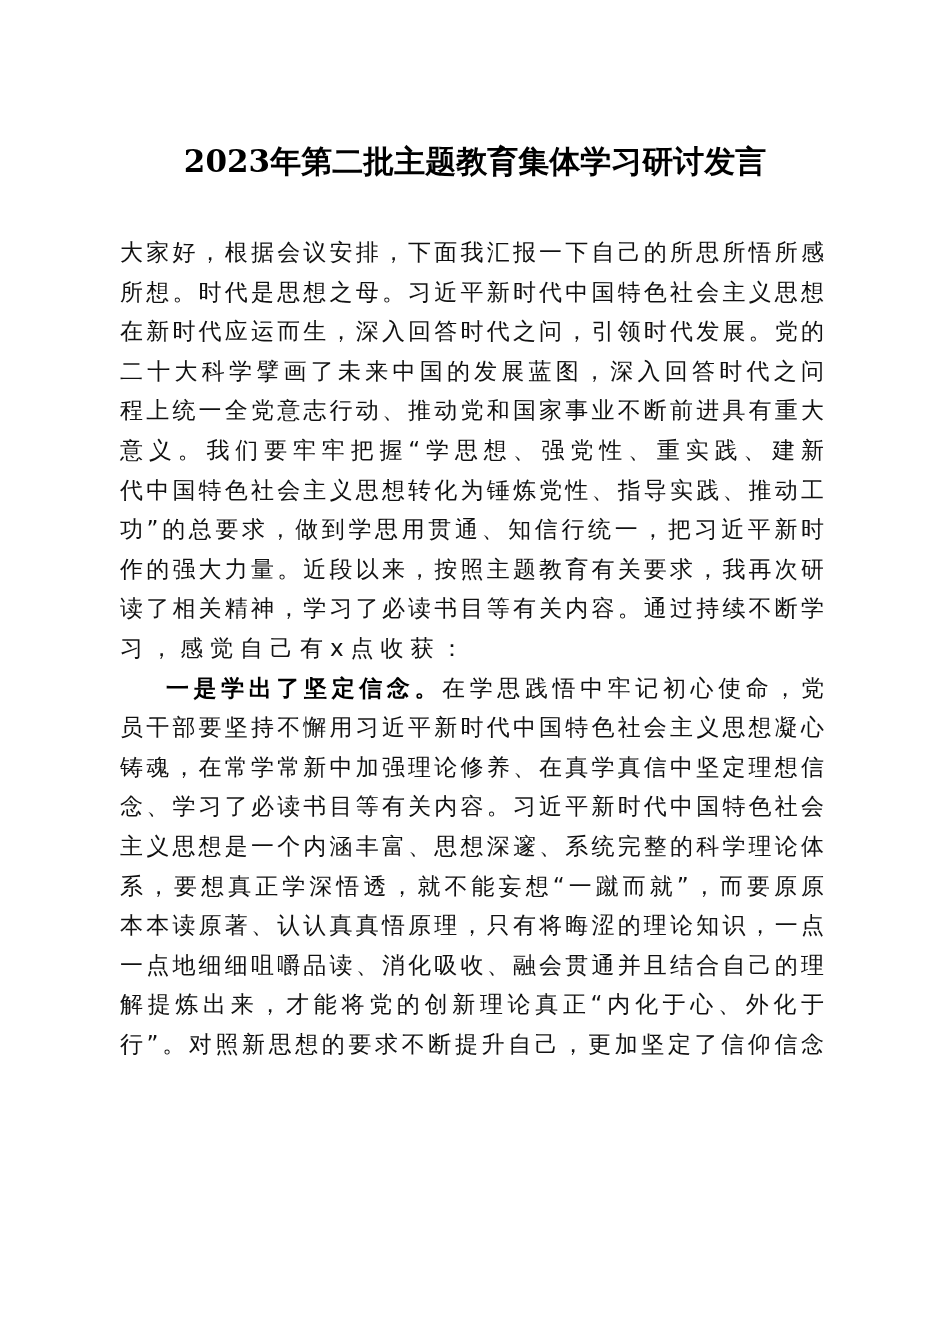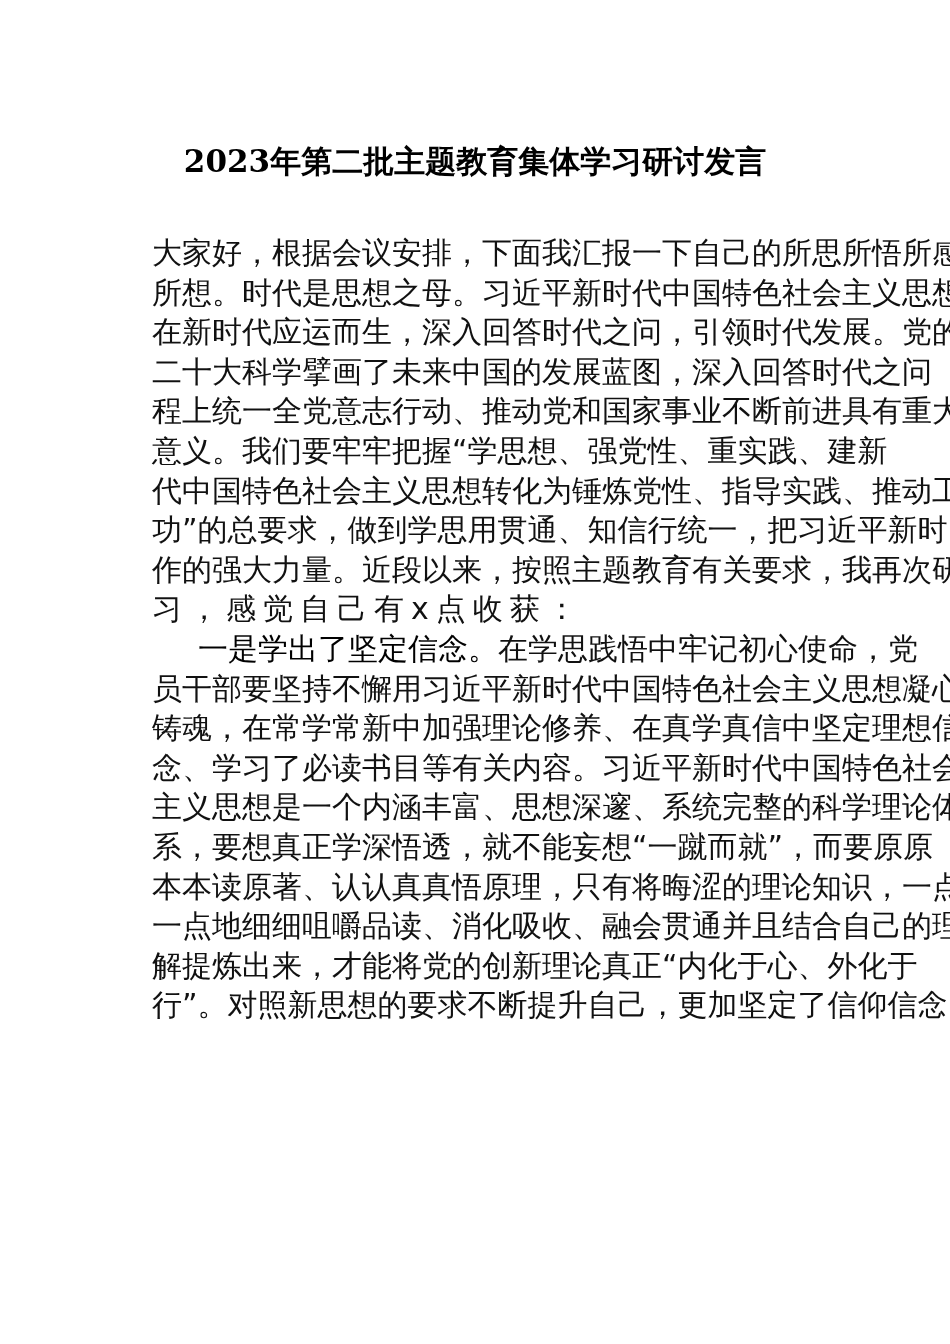--- a/index.html
+++ b/index.html
@@ -38,34 +38,33 @@
   .body-text {
     position: absolute;
     left: 120px;
     top: 233px;
     width: 704px;
   }
   .line {
     height: 39.6px;
     line-height: 39.6px;
     font-family: "DejaVu Sans", "Liberation Sans", sans-serif;
-    font-size: 30px;
+    font-size: 23px;
     white-space: nowrap;
     text-align: justify;
     text-align-last: justify;
     color: #111;
-    margin-left: 32px;
   }
   .line.last {
     text-align: center;
     text-align-last: left;
     letter-spacing: 7px;
   }
   .line .bold {
-    font-weight: normal;
+    font-weight: bold;
     color: #000;
   }
   .indent {
     padding-left: 46px;
   }
 </style>
 </head>
 <body>
 
 <div class="page">
@@ -76,20 +75,21 @@
     <div>
       <div class="line">大家好，根据会议安排，下面我汇报一下自己的所思所悟所感</div>
       <div class="line">所想。时代是思想之母。习近平新时代中国特色社会主义思想</div>
       <div class="line">在新时代应运而生，深入回答时代之问，引领时代发展。党的</div>
       <div class="line">二十大科学擘画了未来中国的发展蓝图，深入回答时代之问</div>
       <div class="line">程上统一全党意志行动、推动党和国家事业不断前进具有重大</div>
       <div class="line">意义。我们要牢牢把握“学思想、强党性、重实践、建新</div>
       <div class="line">代中国特色社会主义思想转化为锤炼党性、指导实践、推动工</div>
       <div class="line">功”的总要求，做到学思用贯通、知信行统一，把习近平新时</div>
       <div class="line">作的强大力量。近段以来，按照主题教育有关要求，我再次研</div>
+      <div class="line">读了相关精神，学习了必读书目等有关内容。通过持续不断学</div>
       <div class="line last">习，感觉自己有x点收获：</div>
     </div>
 
     <div>
       <div class="line indent"><span class="bold">一是学出了坚定信念。</span><span>在学思践悟中牢记初心使命，党</span></div>
       <div class="line">员干部要坚持不懈用习近平新时代中国特色社会主义思想凝心</div>
       <div class="line">铸魂，在常学常新中加强理论修养、在真学真信中坚定理想信</div>
       <div class="line">念、学习了必读书目等有关内容。习近平新时代中国特色社会</div>
       <div class="line">主义思想是一个内涵丰富、思想深邃、系统完整的科学理论体</div>
       <div class="line">系，要想真正学深悟透，就不能妄想“一蹴而就”，而要原原</div>

